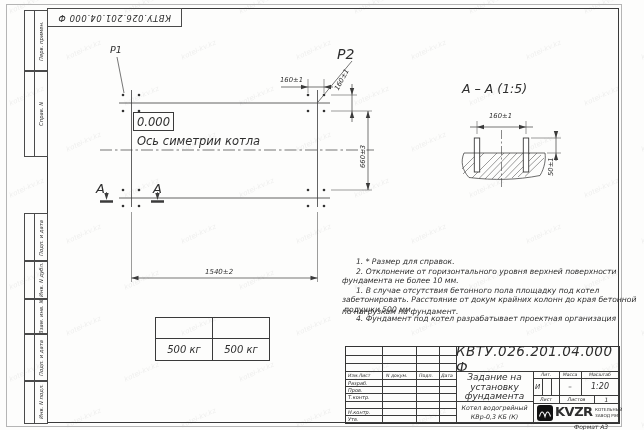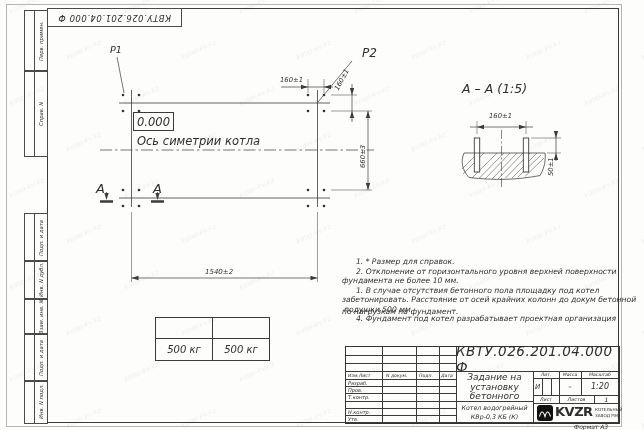--- a/index.html
+++ b/index.html
@@ -210,21 +210,21 @@
       <use href="#arw" transform="translate(477,127)"></use>
       <use href="#arw" transform="translate(526,127) rotate(180)"></use>
       <use href="#arw" transform="translate(556,138) rotate(-90)"></use>
       <use href="#arw" transform="translate(556,153) rotate(90)"></use>
       <use href="#arw" transform="translate(106.5,200) rotate(-90)"></use>
       <use href="#arw" transform="translate(157.5,200) rotate(-90)"></use>
     </g>
   </svg>
 
   <span class="t" style="left:110px;top:44px;font-size:9.5px;">P1</span>
-  <span class="t" style="left:362px;top:46px;font-size:12px;">P2</span>
+  <span class="t" style="left:337px;top:46px;font-size:14px;">P2</span>
   <div class="box" style="left:133px;top:112px;width:39px;height:17px;">
     <span class="t" style="position:static;font-size:11.5px;">0.000</span>
   </div>
   <span class="t" style="left:137px;top:134px;font-size:11.5px;">Ось симетрии котла</span>
   <span class="t" style="left:280px;top:76px;font-size:6.8px;">160±1</span>
   <span class="t r62" style="left:333px;top:88px;font-size:6.8px;">160±1</span>
   <span class="t r90" style="left:359px;top:168px;font-size:6.8px;">660±3</span>
   <span class="t" style="left:205px;top:268px;font-size:7px;">1540±2</span>
   <span class="t" style="left:96px;top:181px;font-size:13px;">А</span>
   <span class="t" style="left:153px;top:181px;font-size:13px;">А</span>
@@ -238,21 +238,21 @@
     <div class="hl" style="left:0;top:20px;width:113px;"></div>
     <div class="cell" style="left:0;top:21px;width:56px;height:20px;font-size:10px;">500 кг</div>
     <div class="cell" style="left:57px;top:21px;width:56px;height:20px;font-size:10px;">500 кг</div>
   </div>
 
   <div>
     <span class="t note" style="left:356px;top:257px;">1. * Размер для справок.</span>
     <span class="t note" style="left:356px;top:266.5px;">2. Отклонение от горизонтального уровня верхней поверхности</span>
     <span class="t note" style="left:342px;top:276px;">фундамента не более 10 мм.</span>
     <span class="t note" style="left:356px;top:285.5px;">1. В случае отсутствия бетонного пола площадку под котел</span>
-    <span class="t note" style="left:342px;top:295px;">забетонировать. Расстояние от осей крайних колонн до докум бетонной</span>
+    <span class="t note" style="left:342px;top:295px;">забетонировать. Расстояние от докум крайних колонн до края бетонной</span>
     <span class="t note" style="left:344px;top:304.5px;">подушки 500 мм.</span>
     <span class="t note" style="left:356px;top:314px;">4. Фундамент под котел разрабатывает проектная организация</span>
     <span class="t note" style="left:342px;top:307px;">по нагрузкам на фундамент.</span>
   </div>
 
   <div class="tb">
 
     <div class="vl" style="left:36px;top:0;height:76px;"></div>
     <div class="vl" style="left:70px;top:0;height:76px;"></div>
     <div class="vl" style="left:93px;top:0;height:76px;"></div>
@@ -285,21 +285,21 @@
     <span class="t" style="left:95px;top:26px;font-size:4.6px;">Дата</span>
 
     <span class="t" style="left:2px;top:33px;font-size:5px;">Разраб.</span>
     <span class="t" style="left:2px;top:40px;font-size:5px;">Пров.</span>
     <span class="t" style="left:2px;top:47px;font-size:5px;">Т.контр.</span>
     <span class="t" style="left:2px;top:62px;font-size:5px;">Н.контр.</span>
     <span class="t" style="left:2px;top:69px;font-size:5px;">Утв.</span>
 
     <div class="cell" style="left:110px;top:25px;width:77px;height:10px;font-size:9px;">Задание на</div>
     <div class="cell" style="left:110px;top:35px;width:77px;height:10px;font-size:9px;">установку</div>
-    <div class="cell" style="left:110px;top:44px;width:77px;height:10px;font-size:9px;">бетонного</div>
+    <div class="cell" style="left:110px;top:44px;width:77px;height:10px;font-size:9px;">фундамента</div>
 
     <div class="cell" style="left:110px;top:55px;width:77px;height:10px;font-size:6.3px;">Котел водогрейный</div>
     <div class="cell" style="left:110px;top:64px;width:77px;height:10px;font-size:6.3px;">КВр-0,3 КБ (К)</div>
 
     <div class="cell" style="left:187px;top:24px;width:26px;height:7px;font-size:4.6px;">Лит.</div>
     <div class="cell" style="left:213px;top:24px;width:22px;height:7px;font-size:4.6px;">Масса</div>
     <div class="cell" style="left:235px;top:24px;width:38px;height:7px;font-size:4.6px;">Масштаб</div>
     <div class="cell" style="left:187px;top:31px;width:9px;height:17px;font-size:7px;">И</div>
     <div class="cell" style="left:213px;top:31px;width:22px;height:17px;font-size:7px;">–</div>
     <div class="cell" style="left:235px;top:31px;width:38px;height:17px;font-size:8px;">1:20</div>

